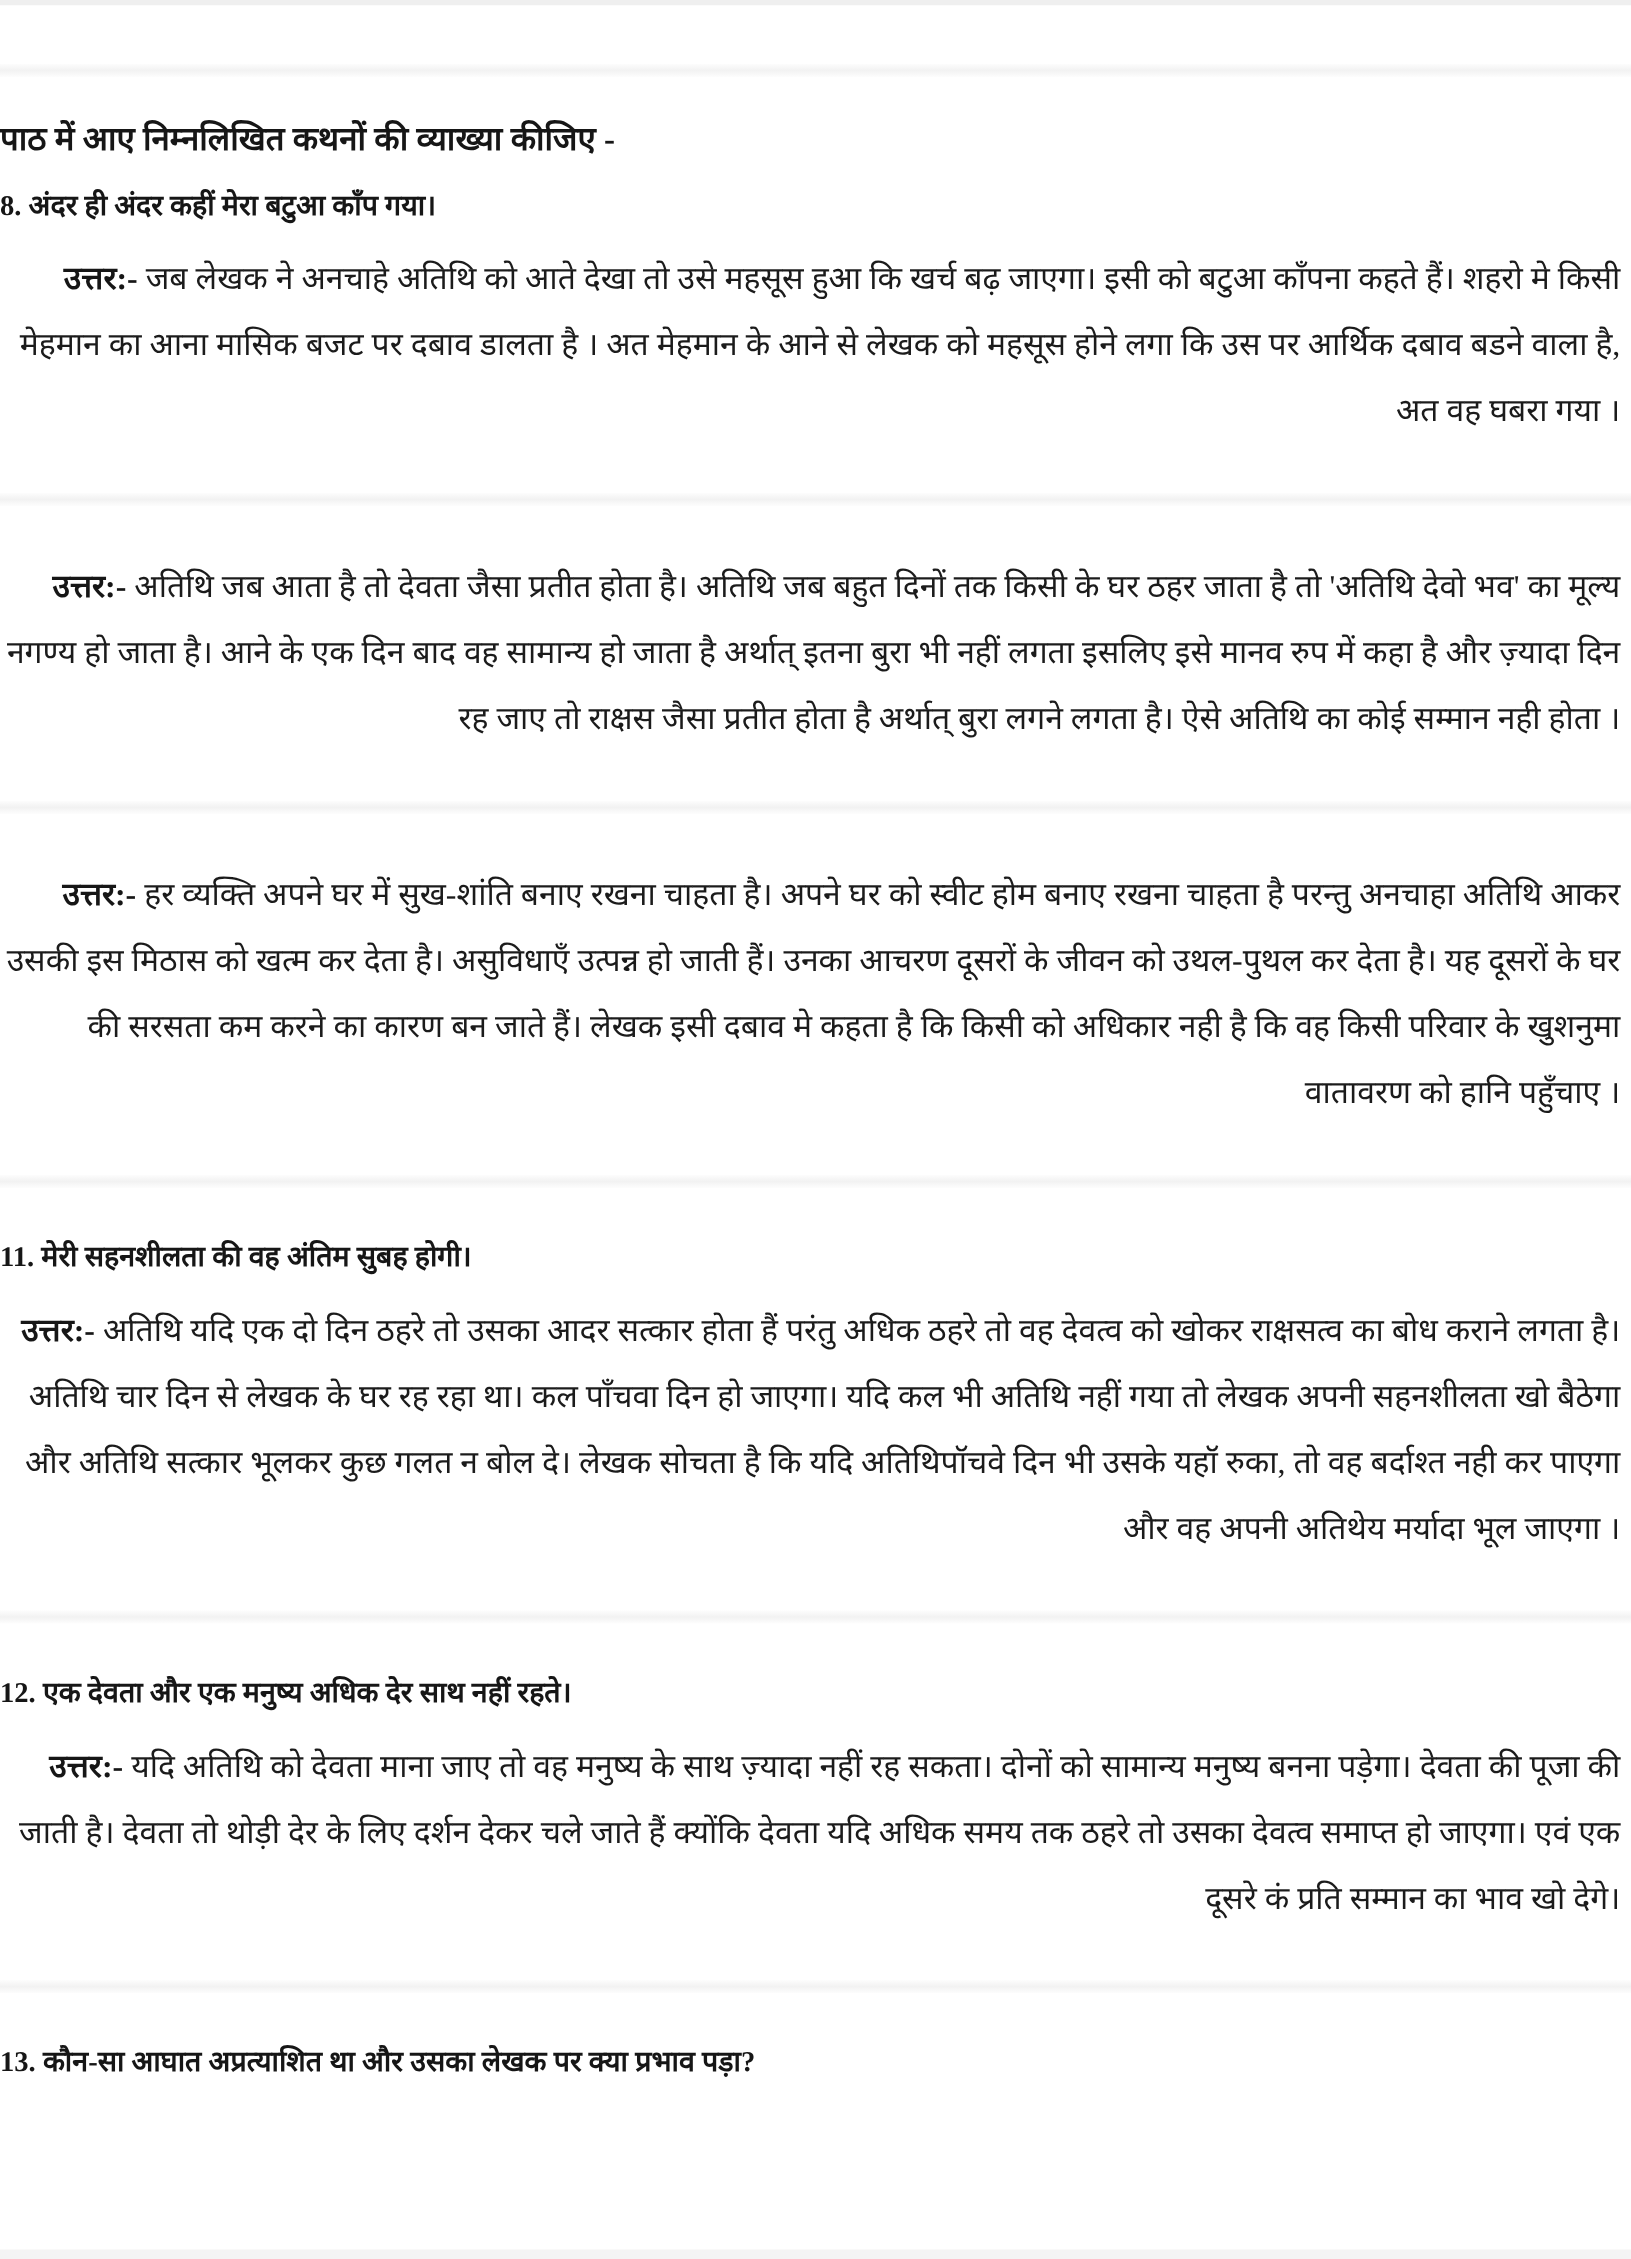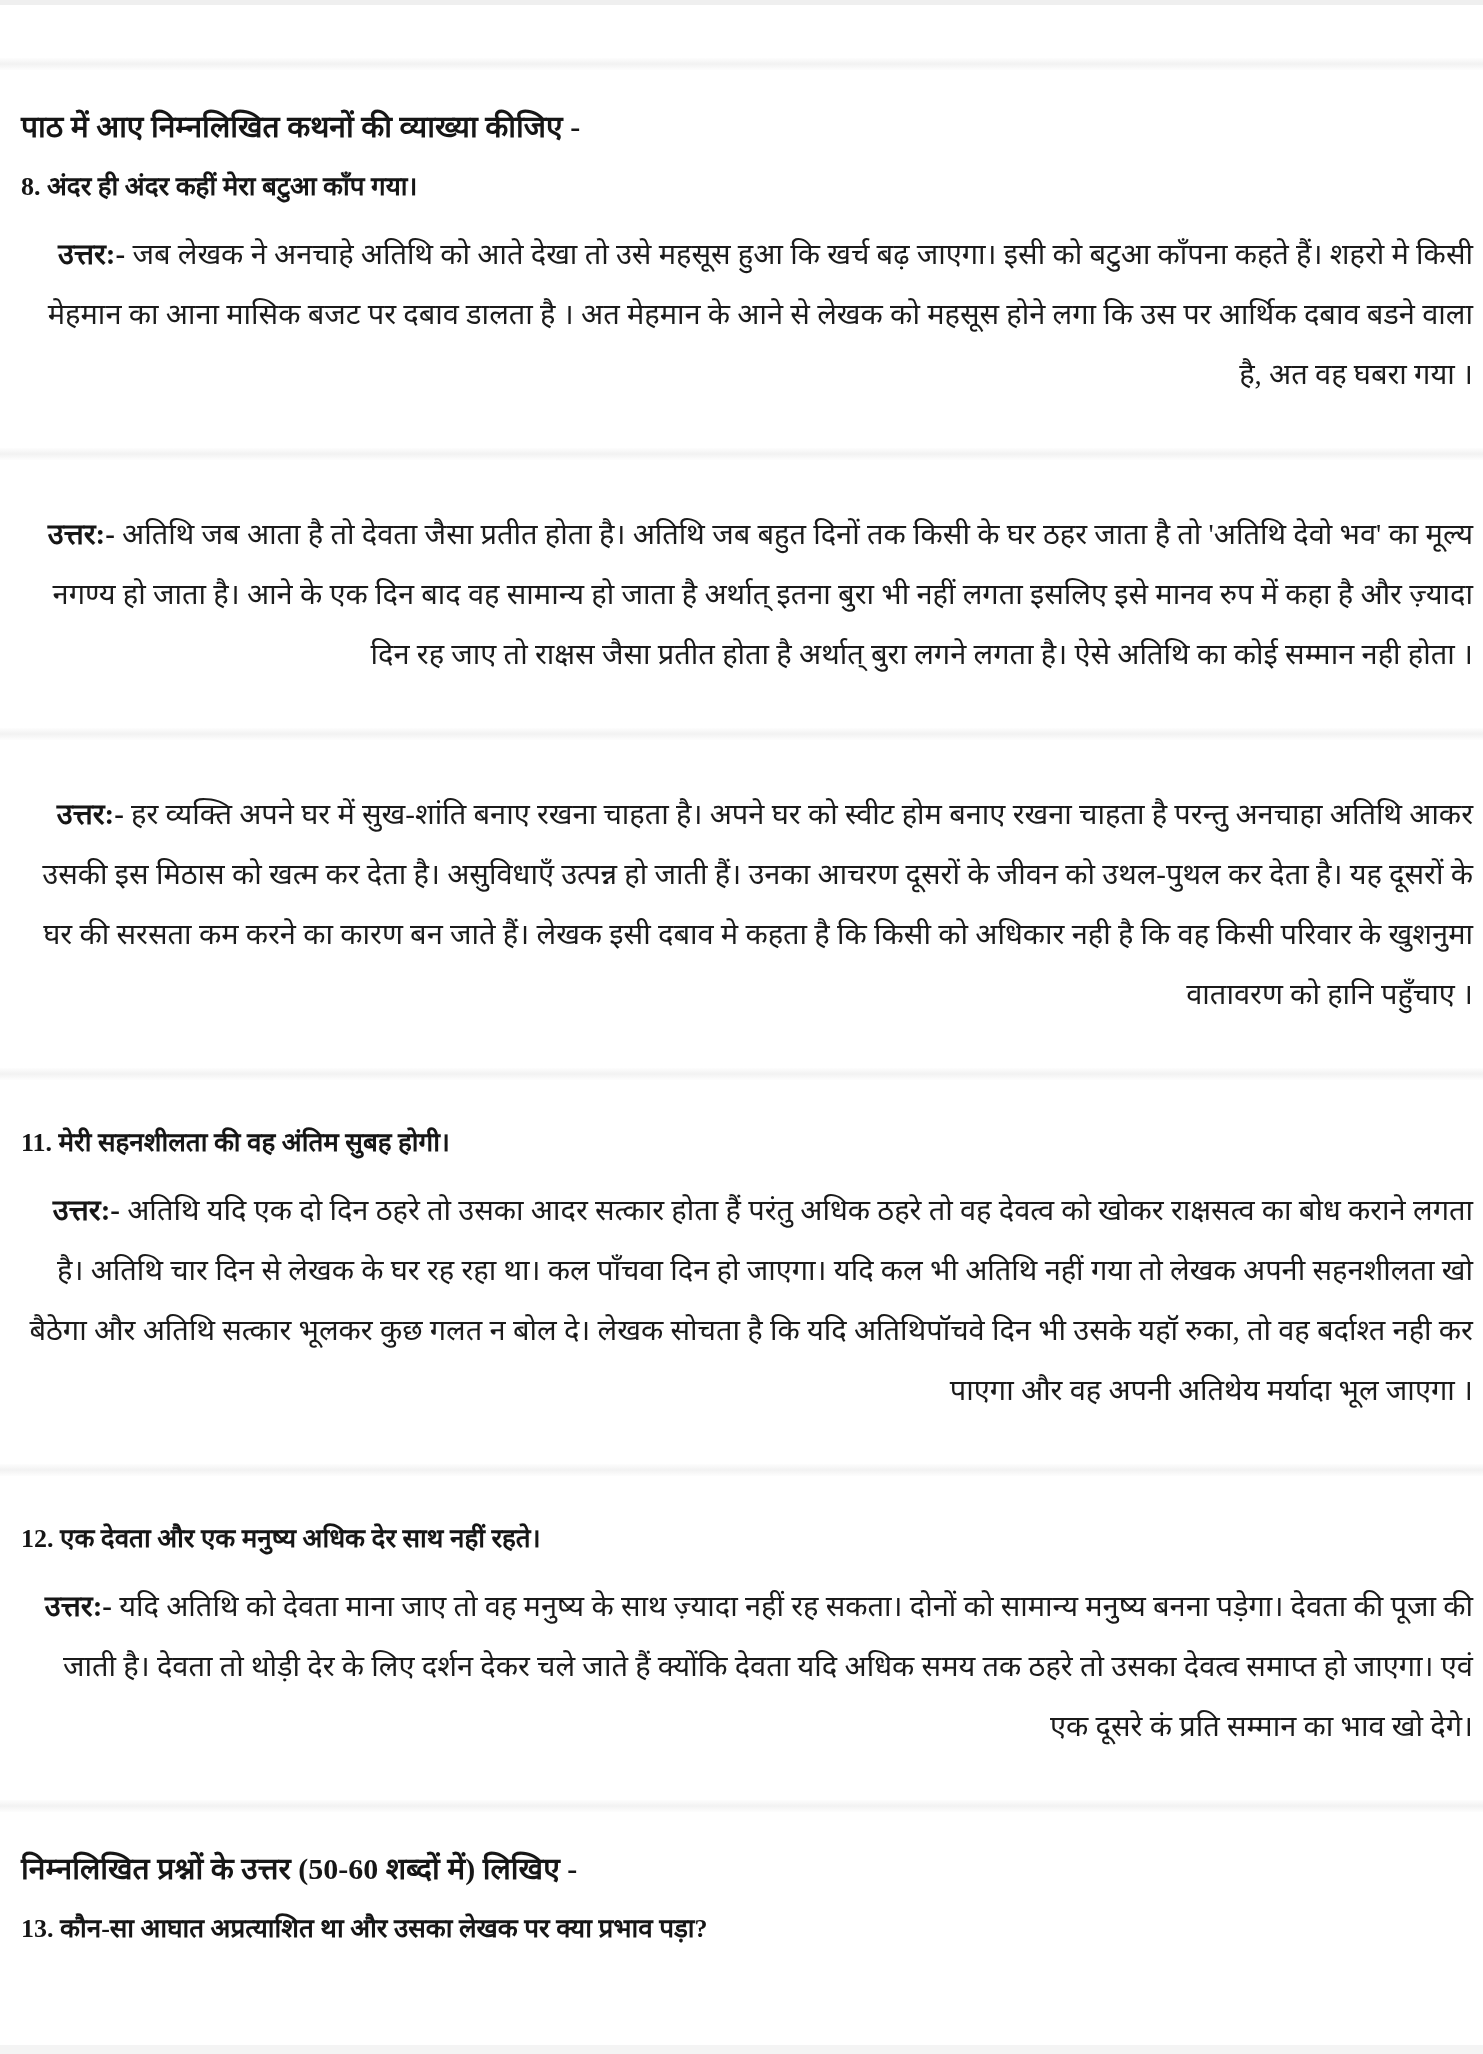--- a/index.html
+++ b/index.html
@@ -21,21 +21,21 @@
   }
   .white-remnant {
     height: 53px;
     background: #ffffff;
   }
   .divider {
     height: 12px;
     background: linear-gradient(to bottom, #fdfdfd, #f2f2f2 50%, #fdfdfd);
   }
   .qa-section {
-    padding: 30px 10px 44px 21px;
+    padding: 30px 10px 44px 0;
   }
   .intro {
     font-weight: bold;
     font-size: 30px;
     line-height: 46px;
     margin: 4px 0 14px 0;
     color: #161616;
   }
   .question {
     font-weight: bold;
@@ -93,19 +93,18 @@
     <p class="answer"><b class="answer-label">उत्तर:-</b> <span class="answer-text">अतिथि यदि एक दो दिन ठहरे तो उसका आदर सत्कार होता हैं परंतु अधिक ठहरे तो वह देवत्व को खोकर राक्षसत्व का बोध कराने लगता है। अतिथि चार दिन से लेखक के घर रह रहा था। कल पाँचवा दिन हो जाएगा। यदि कल भी अतिथि नहीं गया तो लेखक अपनी सहनशीलता खो बैठेगा और अतिथि सत्कार भूलकर कुछ गलत न बोल दे। लेखक सोचता है कि यदि अतिथिपॉचवे दिन भी उसके यहॉ रुका, तो वह बर्दाश्त नही कर पाएगा और वह अपनी अतिथेय मर्यादा भूल जाएगा ।</span></p>
   </section>
 <div class="divider"></div>
   <section class="qa-section">
 
     <h2 class="question">12. एक देवता और एक मनुष्य अधिक देर साथ नहीं रहते।</h2>
     <p class="answer"><b class="answer-label">उत्तर:-</b> <span class="answer-text">यदि अतिथि को देवता माना जाए तो वह मनुष्य के साथ ज़्यादा नहीं रह सकता। दोनों को सामान्य मनुष्य बनना पड़ेगा। देवता की पूजा की जाती है। देवता तो थोड़ी देर के लिए दर्शन देकर चले जाते हैं क्योंकि देवता यदि अधिक समय तक ठहरे तो उसका देवत्व समाप्त हो जाएगा। एवं एक दूसरे कं प्रति सम्मान का भाव खो देगे।</span></p>
   </section>
 <div class="divider"></div>
   <section class="qa-section">
-    <p class="intro">निम्नलिखित प्रश्नों के उत्तर (50-60 शब्दों में) लिखिए -</p>
     <h2 class="question">13. कौन-सा आघात अप्रत्याशित था और उसका लेखक पर क्या प्रभाव पड़ा?</h2>
 
   </section>
 </div>
 
 <div class="bottom-band"></div>
 
 </body></html>

